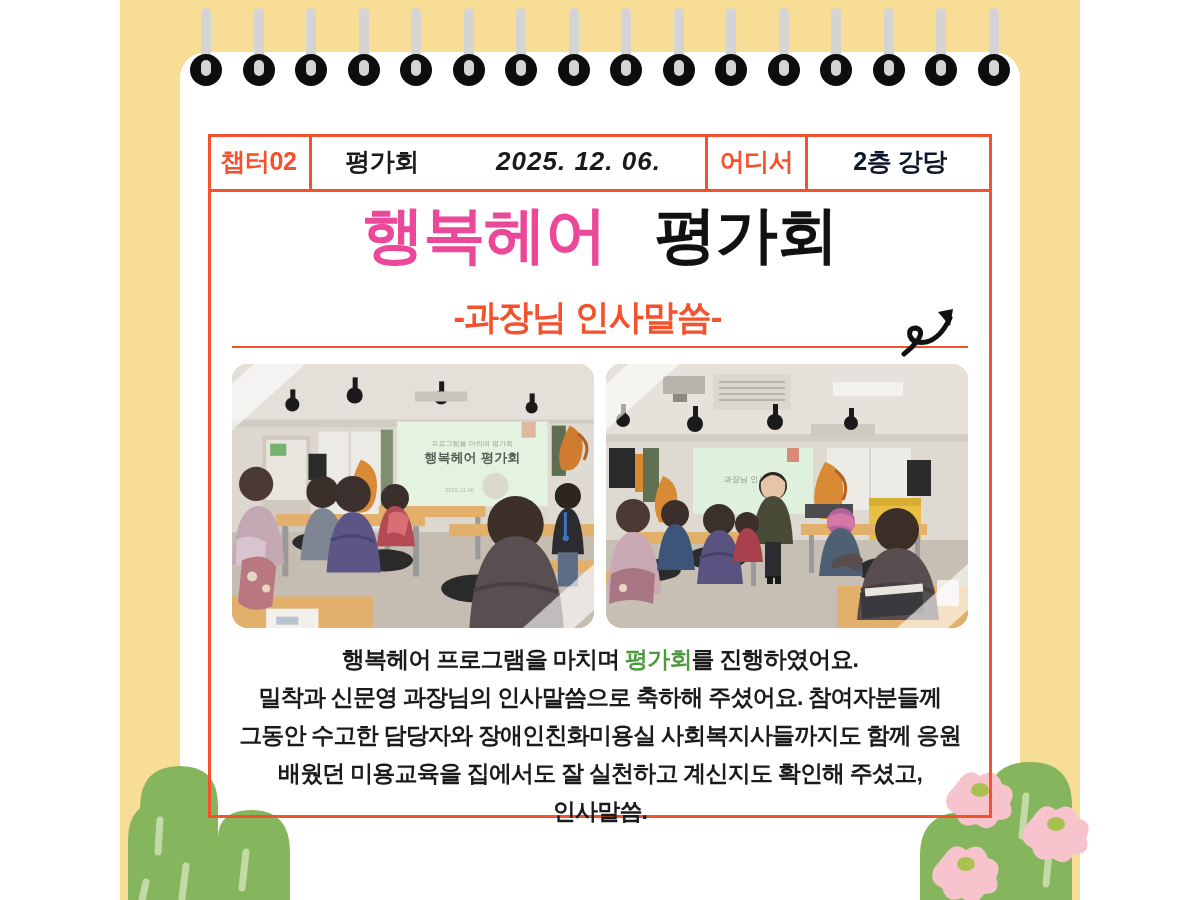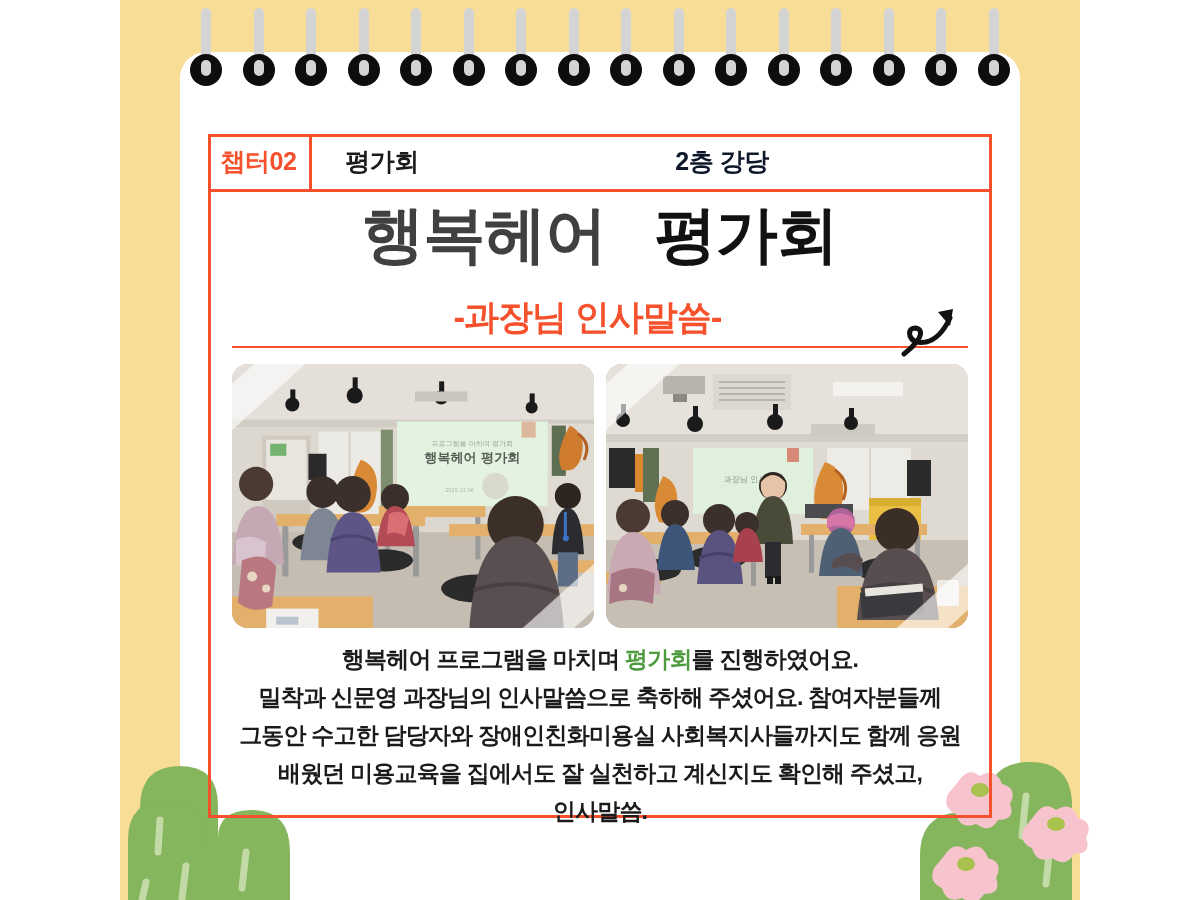--- a/index.html
+++ b/index.html
@@ -71,21 +71,21 @@
   .c-where  {width:100px;color:#f4512c;font-size:25px;}
   .c-place  {flex:1;color:#0f172a;font-size:25px;}
 
   
   .title{
     position:absolute;left:208px;top:204px;width:784px;
     text-align:center;font-size:62px;font-weight:900;
     letter-spacing:-1px;line-height:1;
     white-space:nowrap;
   }
-  .title .o{color:#404040;}
+  .title .o{color:#ec4899;}
   .title .k{color:#111111;}
   .subtitle{
     position:absolute;left:216px;top:294px;width:743px;
     text-align:center;font-size:35px;font-weight:800;
     color:#f4512c;letter-spacing:-1px;
   }
   .rule{
     position:absolute;left:232px;top:346px;width:736px;height:0;
     border-top:2px solid #f4512c;
   }
@@ -239,20 +239,22 @@
         <div class="bead"></div>
         <div class="hole"></div>
       </div>
     </div>
 
   <div class="card"></div>
 
   <div class="hdr">
     <div class="hdr-cell hdr-sep c-chapter">챕터02</div>
     <div class="hdr-cell c-type">평가회</div>
+    <div class="hdr-cell hdr-sep c-date">2025. 12. 06.</div>
+    <div class="hdr-cell hdr-sep c-where">어디서</div>
     <div class="hdr-cell c-place">2층 강당</div>
   </div>
 
   <div class="title">
     <span class="o">행복헤어</span>
     <span>&nbsp;</span>
     <span class="k">평가회</span>
   </div>
   <div class="subtitle">-과장님 인사말씀-</div>
   <div class="rule"></div>

